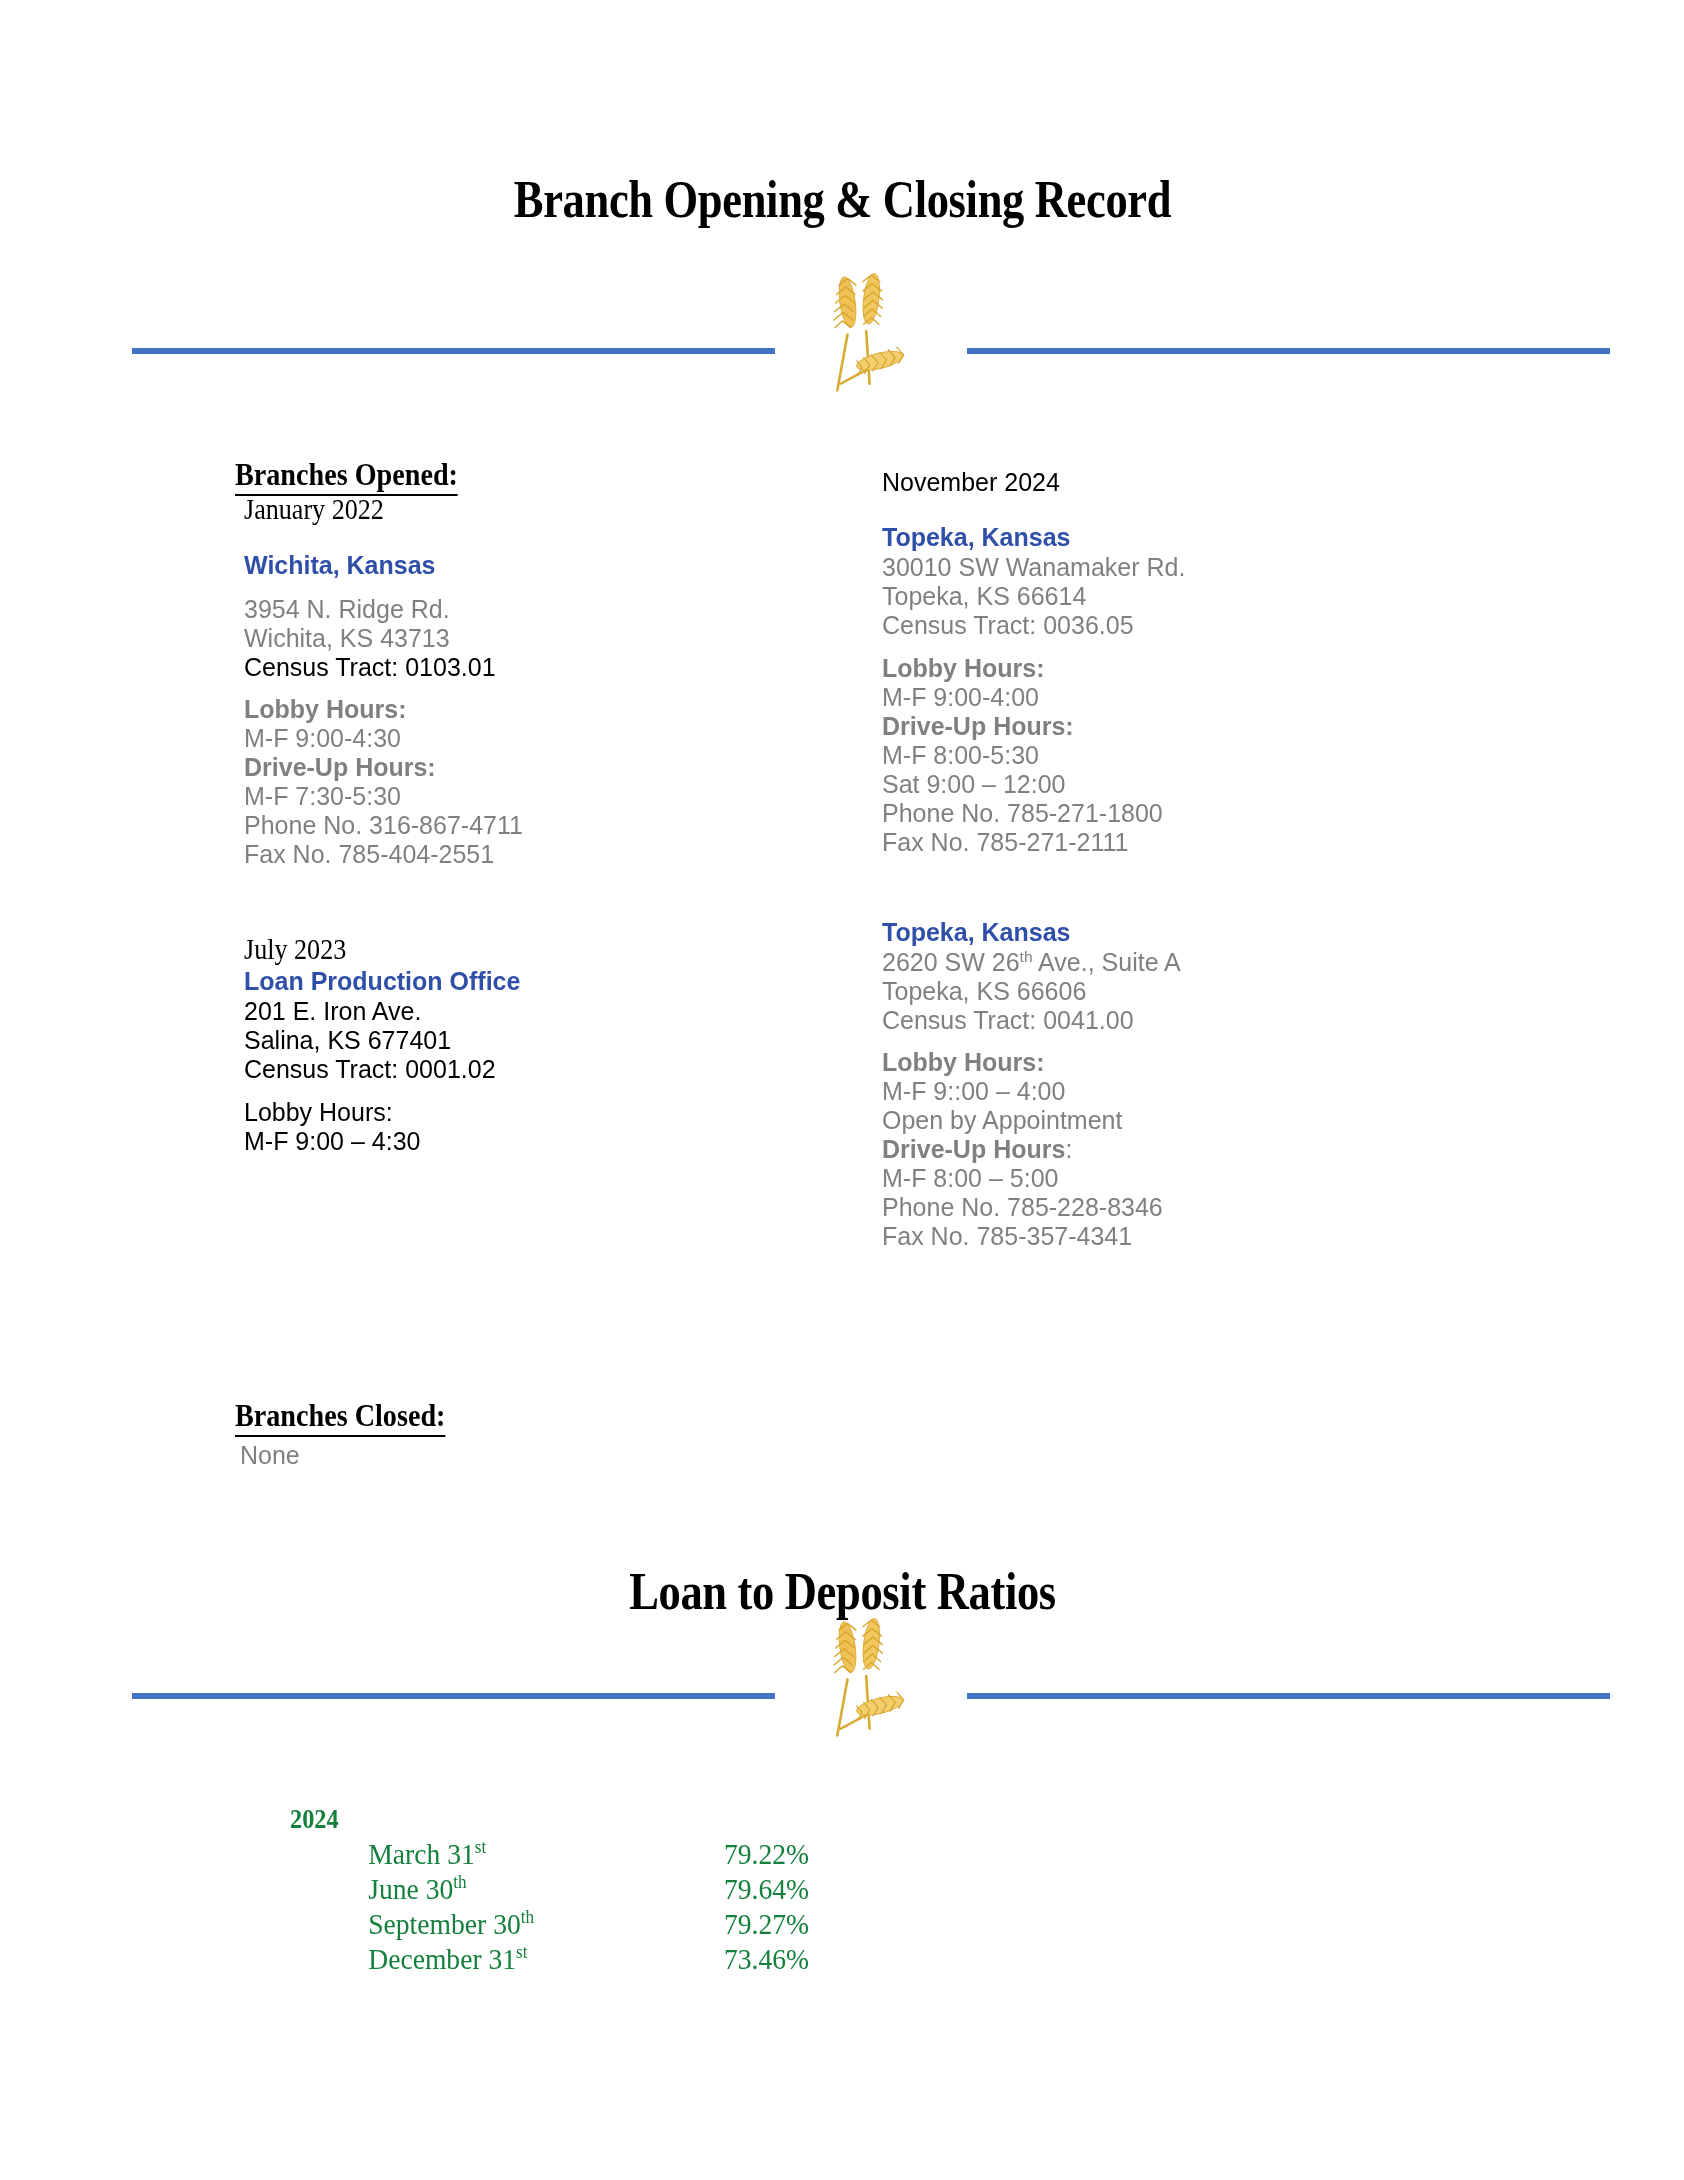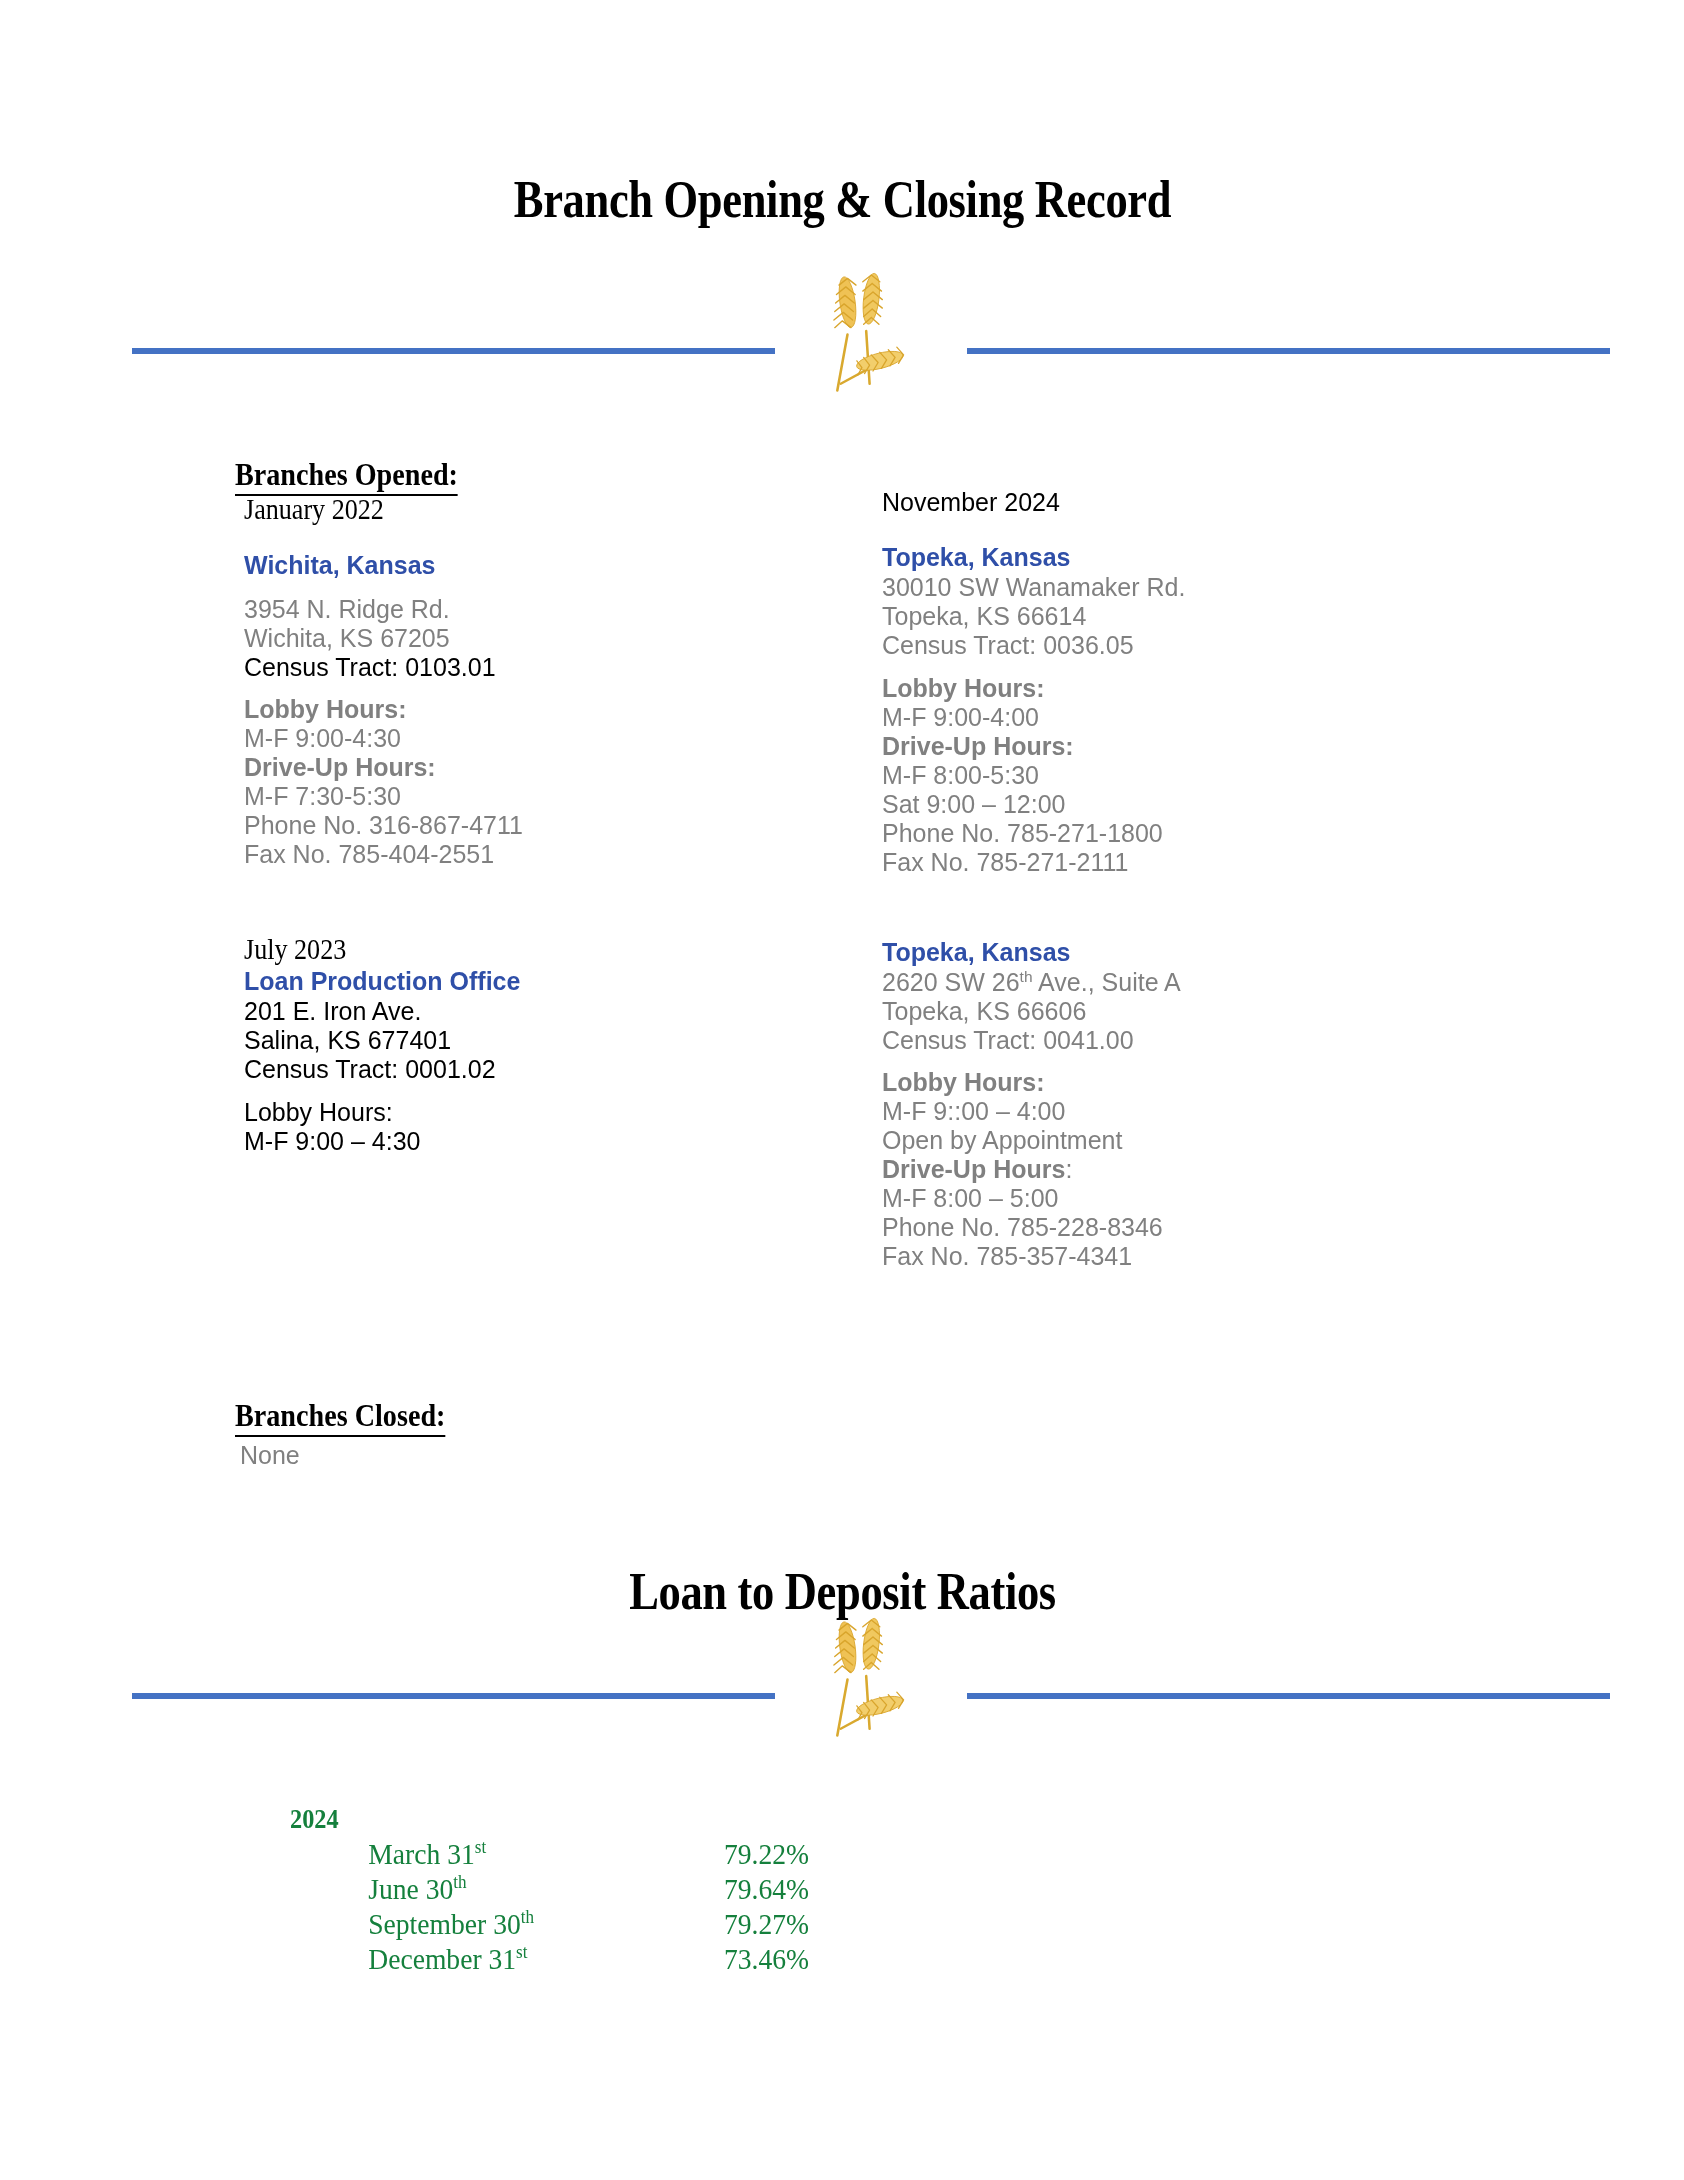--- a/index.html
+++ b/index.html
@@ -88,21 +88,21 @@
     white-space: nowrap;
     border-bottom: 2.6px solid #000000;
     padding-bottom: 0.9px;
   }
   #heading-branches-opened { left: 235px; top: 456px; }
   #heading-branches-closed { left: 235px; top: 1397px; }
 
   
   .col { position: absolute; }
   #col-left  { left: 244px;  top: 492px; width: 545px; }
-  #col-right { left: 882px; top: 487px; width: 545px; }
+  #col-right { left: 882px; top: 467px; width: 545px; }
 
   .serif-date {
     font-family: "Liberation Serif", serif;
     font-size: 29px;
     line-height: 34px;
     color: #000000;
     transform: scaleX(0.9);
     transform-origin: left center;
     white-space: nowrap;
   }
@@ -244,21 +244,21 @@
   <div class="section-heading" id="heading-branches-opened">Branches Opened:</div>
 
   <div class="col" id="col-left">
 
     <div class="serif-date">January 2022</div>
     <div class="gap-md"></div>
     <div class="branch-block">
       <div class="branch-name">Wichita, Kansas</div>
       <div class="gap-sm"></div>
       <div class="line gray">3954 N. Ridge Rd.</div>
-      <div class="line gray">Wichita, KS  67205</div>
+      <div class="line gray">Wichita, KS  43713</div>
       <div class="line black">Census Tract:  0103.01</div>
       <div class="gap-sm"></div>
       <div class="line gray bold">Lobby Hours:</div>
       <div class="line gray">M-F 9:00-4:30</div>
       <div class="line gray bold">Drive-Up Hours:</div>
       <div class="line gray">M-F 7:30-5:30</div>
       <div class="line gray">Phone No. 316-867-4711</div>
       <div class="line gray">Fax No. 785-404-2551</div>
     </div>
 

